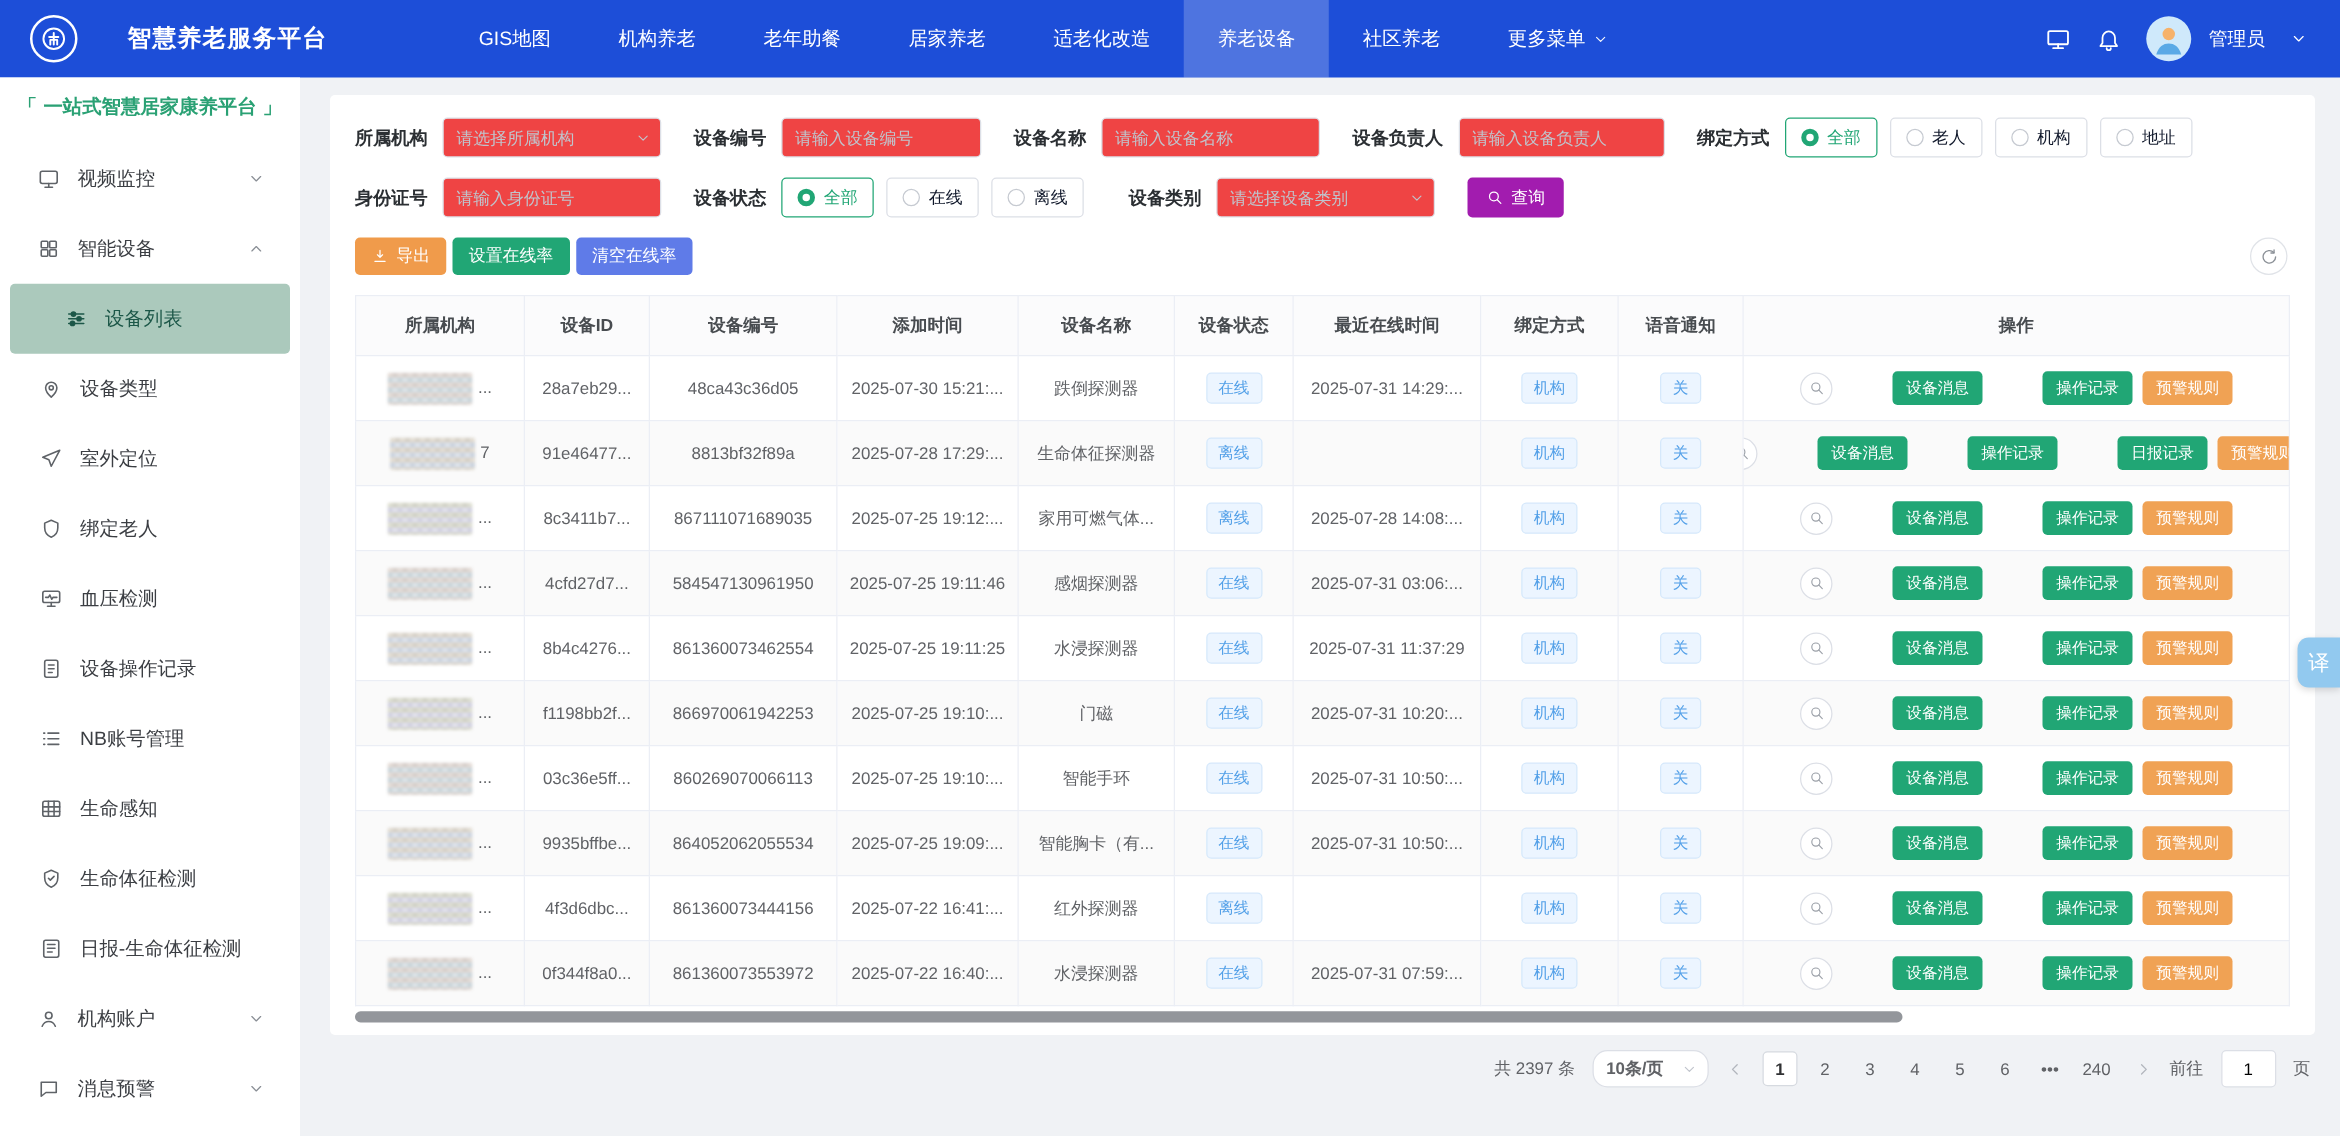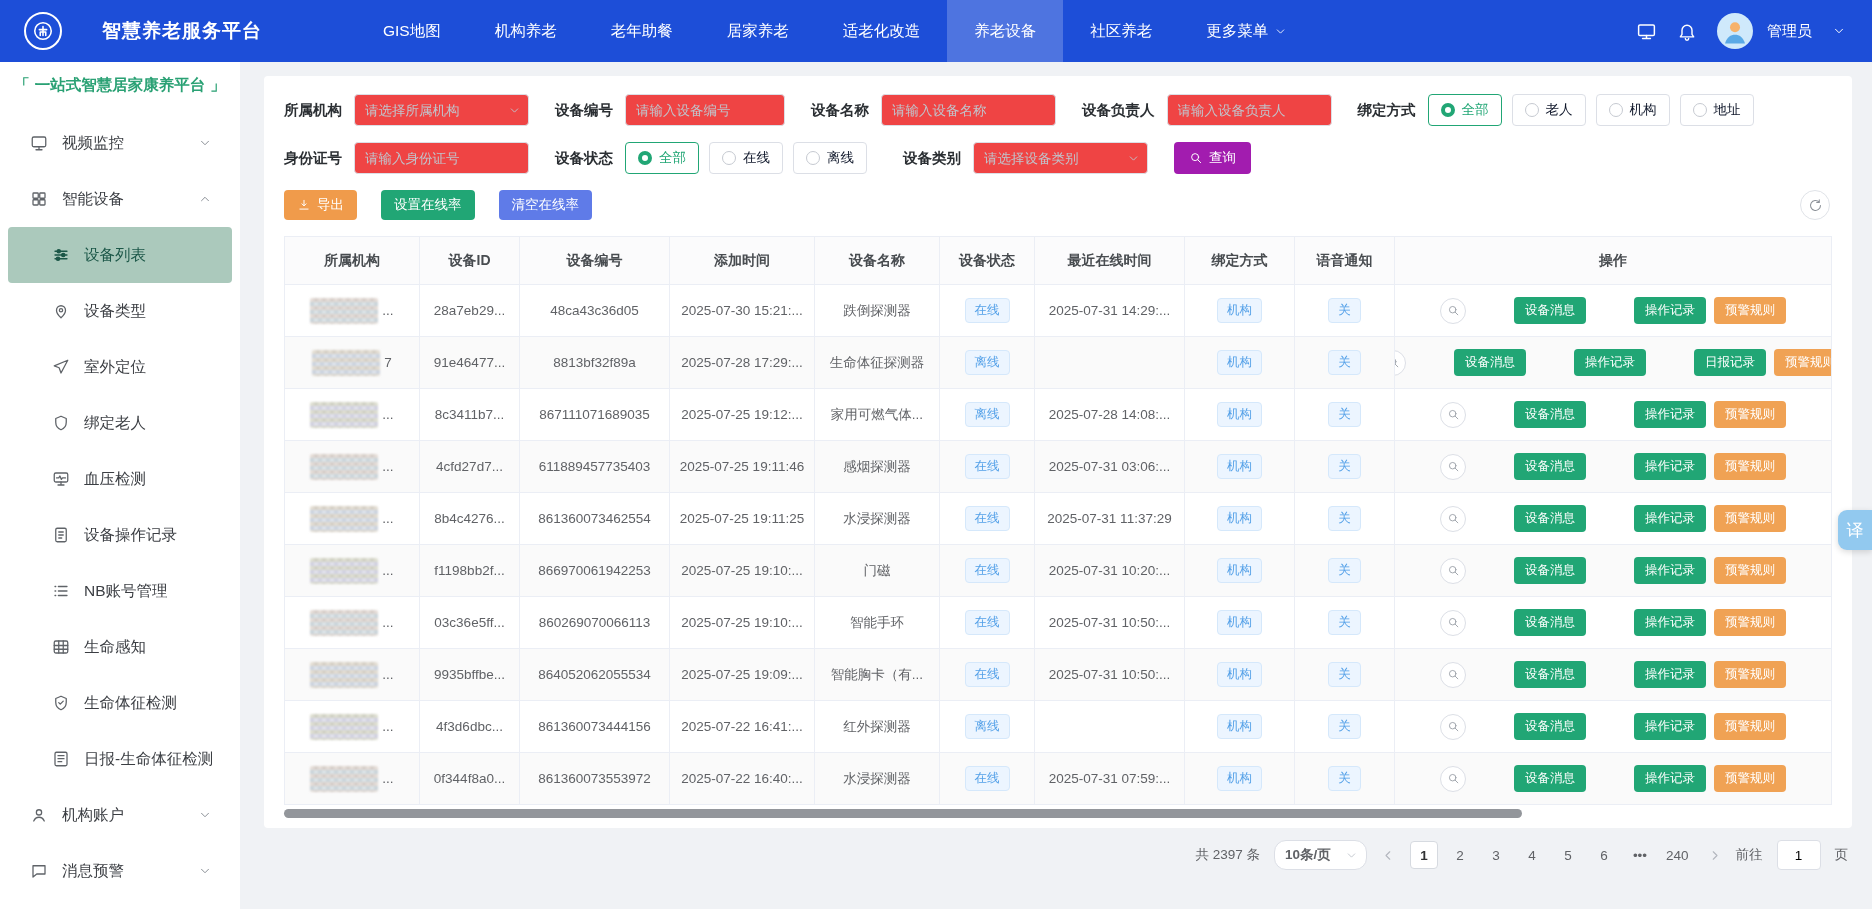--- a/index.html
+++ b/index.html
@@ -19,21 +19,21 @@
   .avatar { width:36px; height:36px; border-radius:50%; background:#cfe9fb; display:flex; align-items:center; justify-content:center; overflow:hidden; cursor:pointer; }
   .user-name { font-size:15px; margin-left:-6px; }
 
   
   .layout { display:flex; height:847px; }
   .sidebar { width:240px; background:#fff; flex:0 0 auto; overflow:hidden; }
   .platform-title { color:#2aa174; font-size:15.5px; font-weight:bold; display:flex; justify-content:center; align-items:center; gap:5px; padding:13px 4px 11px; white-space:nowrap; }
   .menu { margin-top:8px; }
   .menu-item { height:56px; display:flex; align-items:center; gap:14px; padding:0 10px 0 30px; font-size:15.5px; color:#3b3e43; cursor:pointer; position:relative; }
   .menu-item .mi-icon { display:flex; align-items:center; color:#5f6368; }
-  .menu-item.sub { padding-left:52px; }
+  .menu-item.sub { padding-left:32px; }
   .menu-item.active { background:#abc9bc; color:#1c5748; margin:0 8px; padding-left:44px; border-radius:4px; }
   .menu-item.active .mi-icon { color:#1c5748; }
   .mi-chev { position:absolute; right:28px; color:#8a8f96; display:flex; }
   .mi-label { white-space:nowrap; }
 
   .content { flex:1; padding:14px 20px 0 24px; position:relative; }
   .card { background:#fff; border-radius:4px; padding:18px 20px 10px; }
 
   
   .filter-row { display:flex; align-items:center; margin-bottom:16px; flex-wrap:nowrap; }
@@ -46,21 +46,21 @@
   .w175 { width:175px; } .w165 { width:165px; } .w160 { width:160px; }
   .radio-group { display:flex; align-items:center; }
   .radio-box { display:inline-flex; align-items:center; gap:7px; height:32px; padding:0 12px; border:1px solid #dcdfe6; border-radius:4px; margin-right:10px; font-size:13.5px; color:#0f172a; cursor:pointer; background:#fff; white-space:nowrap; }
   .radio-dot { width:14px; height:14px; border-radius:50%; border:1px solid #c6cad1; background:#fff; flex:0 0 auto; }
   .radio-box.checked { border-color:#21a675; color:#21a675; }
   .radio-box.checked .radio-dot { border:4px solid #21a675; }
   .btn { display:inline-flex; align-items:center; gap:6px; border:none; border-radius:4px; color:#fff; font-size:13.5px; cursor:pointer; font-family:inherit; white-space:nowrap; }
   .btn-search { background:#a21caf; height:32px; padding:0 15px; }
 
   
-  .toolbar { display:flex; align-items:center; gap:24px; margin-bottom:16px; position:relative; }
+  .toolbar { display:flex; align-items:center; gap:5px; margin-bottom:16px; position:relative; }
   .btn-export { background:#f09b4b; height:30px; padding:0 13px; }
   .btn-green { background:#21a675; height:30px; padding:0 13px; }
   .btn-blue { background:#5f7be8; height:30px; padding:0 13px; }
   .refresh-btn { position:absolute; right:2px; width:30px; height:30px; border-radius:50%; border:1px solid #e0e3e8; background:#fff; color:#8b9097; display:flex; align-items:center; justify-content:center; cursor:pointer; }
 
   
   table { width:100%; border-collapse:collapse; table-layout:fixed; }
   col.c1{width:135px} col.c2{width:100px} col.c3{width:150px} col.c4{width:145px} col.c5{width:125px}
   col.c6{width:95px} col.c7{width:150px} col.c8{width:110px} col.c9{width:100px} col.c10{width:auto}
   th, td { border:1px solid #ebeef5; text-align:center; font-size:13.5px; color:#606266; padding:0 6px; overflow:hidden; white-space:nowrap; text-overflow:ellipsis; }
@@ -538,21 +538,21 @@
                   </span>
                   <button class="op-btn green">设备消息</button>
                   <button class="op-btn green">操作记录</button>
                   <button class="op-btn orange">预警规则</button>
                 </div>
               </td>
             </tr>
             <tr>
               <td><span class="mosaic"></span><span class="dots">...</span></td>
               <td>4cfd27d7...</td>
-              <td>611889457735403</td>
+              <td>584547130961950</td>
               <td>2025-07-25 19:11:46</td>
               <td>感烟探测器</td>
               <td><span class="tag">在线</span></td>
               <td>2025-07-31 03:06:...</td>
               <td><span class="tag">机构</span></td>
               <td><span class="tag">关</span></td>
               <td>
                 <div class="ops">
                   <span class="op-circle">
                     <svg viewBox="0 0 24 24" width="13" height="13" fill="none" stroke="currentColor" stroke-width="1.7" stroke-linecap="round" stroke-linejoin="round">

